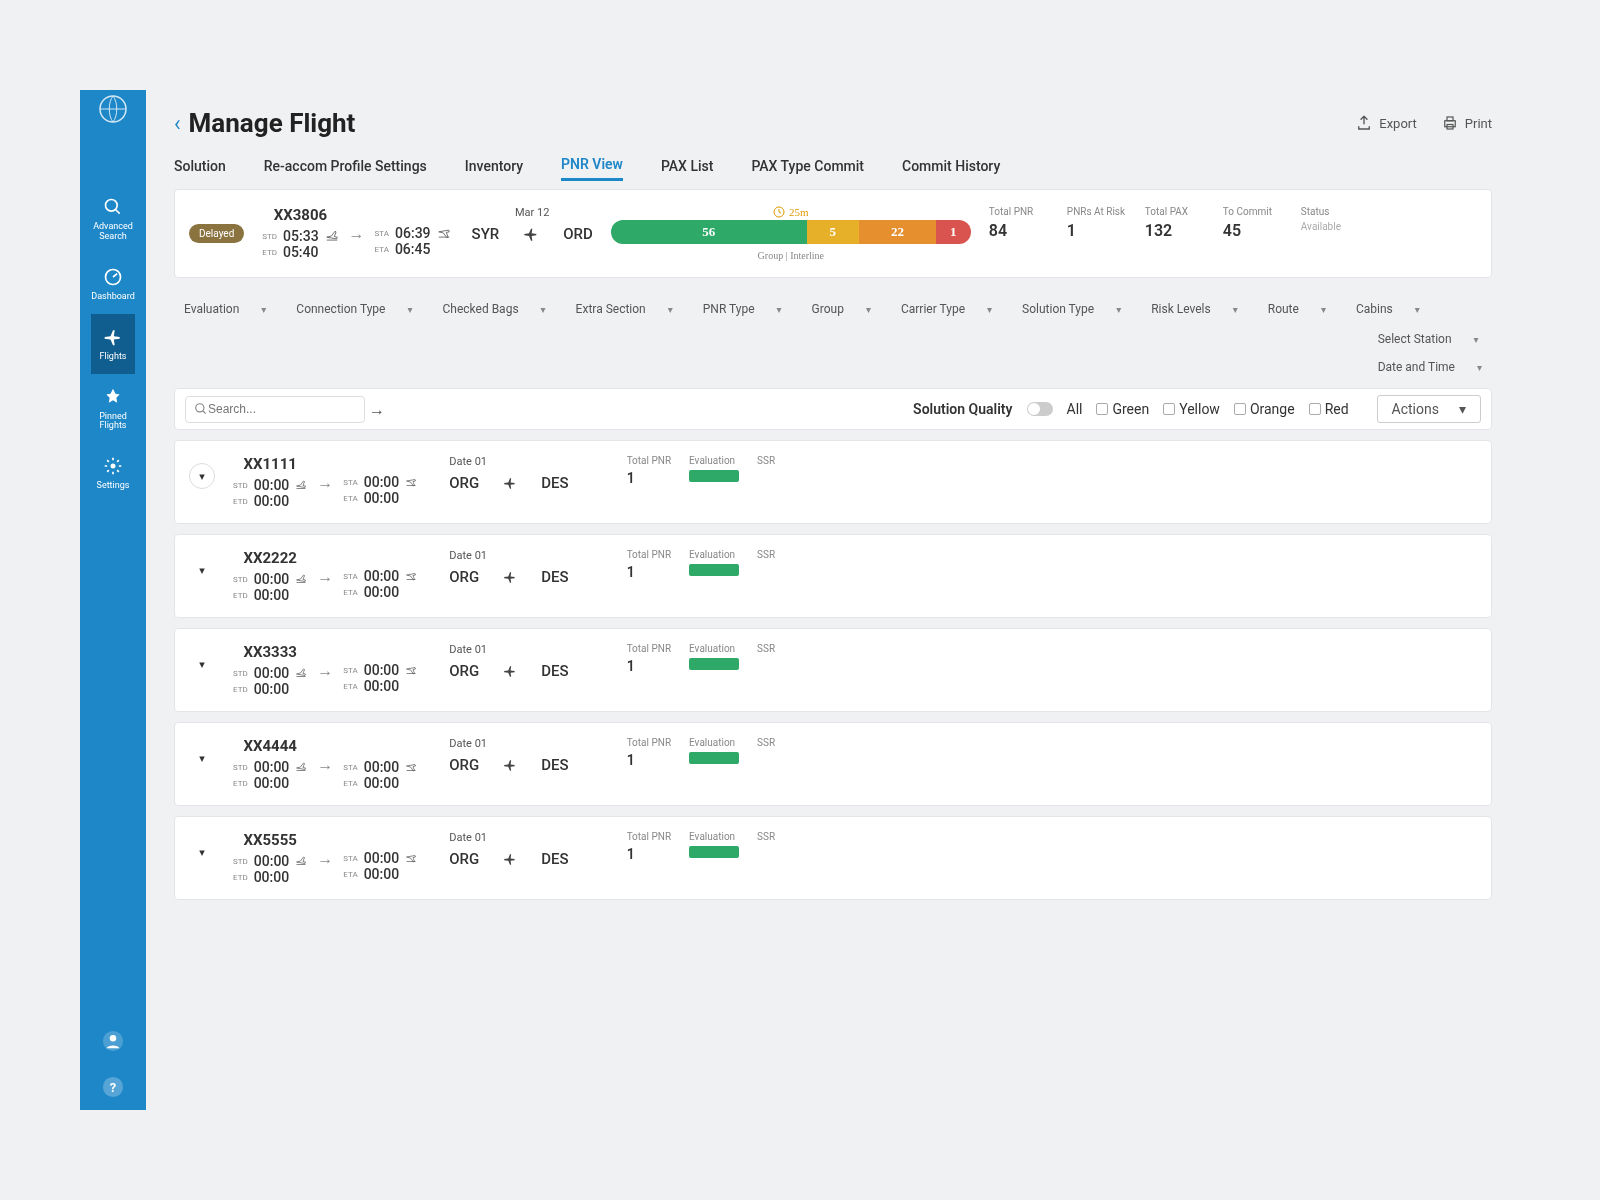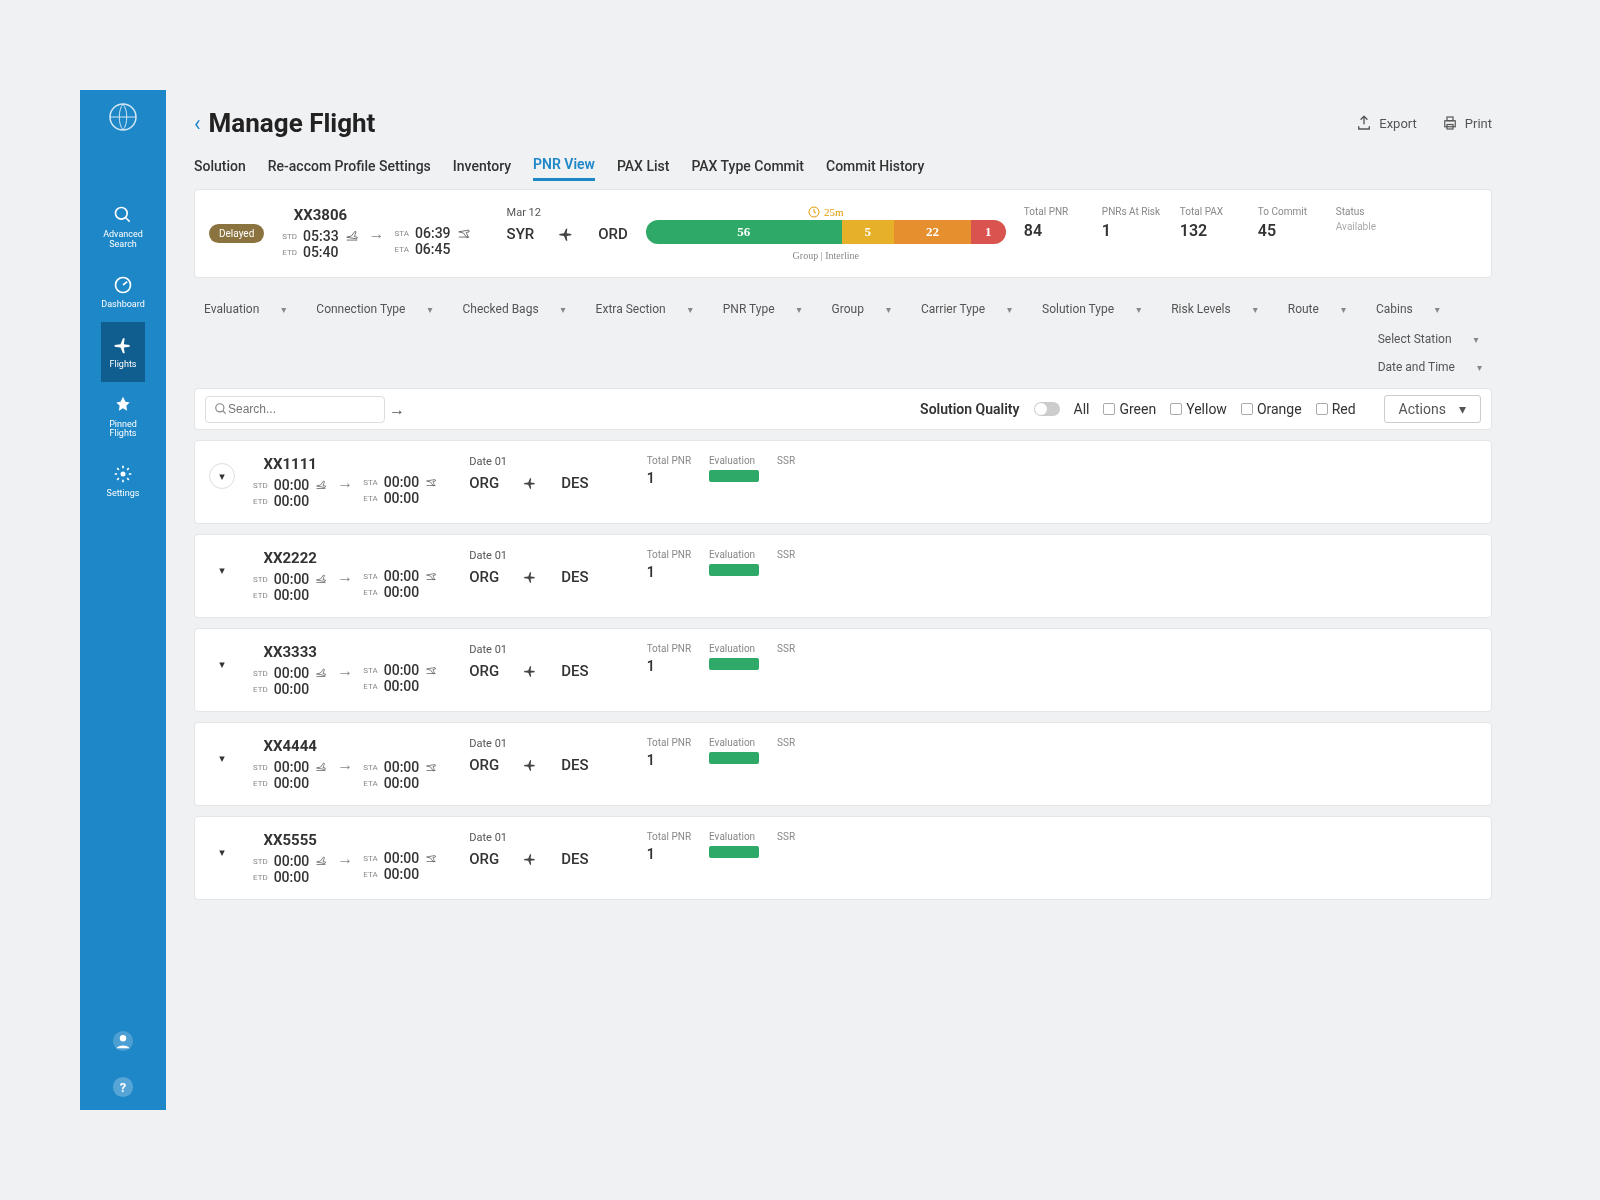--- a/index.html
+++ b/index.html
@@ -1,34 +1,34 @@
 <!DOCTYPE html>
 <html><head>
 <meta charset="utf-8">
 <style>
 * { box-sizing: border-box; margin: 0; padding: 0; }
 body { font-family: -apple-system, BlinkMacSystemFont, "Segoe UI", Roboto, Arial, sans-serif; background: #f0f1f3; color: #333; width: 1600px; height: 1200px; overflow: hidden; }
 .app { display: flex; width: 1600px; height: 1200px; padding: 90px 80px; }
-.sidebar { width: 86px; background: #1e87c8; display: flex; flex-direction: column; align-items: center; color: #fff; padding-top: 12px; }
+.sidebar { width: 66px; background: #1e87c8; display: flex; flex-direction: column; align-items: center; color: #fff; padding-top: 4px; }
 .sidebar .logo { width: 30px; height: 30px; margin-bottom: 60px; opacity: 0.8; }
 .sidebar .nav-item { display: flex; flex-direction: column; align-items: center; width: 100%; padding: 12px 0; font-size: 9px; cursor: pointer; text-align: center; }
 .sidebar .nav-item.active { background: #0f5e8f; }
 .sidebar .nav-item .nav-icon { width: 22px; height: 22px; margin-bottom: 4px; display: flex; align-items: center; justify-content: center; }
 .sidebar .nav-label { font-size: 9px; line-height: 1.1; }
 .sidebar .spacer { flex: 1; }
 .sidebar .bottom-icon { width: 26px; height: 26px; margin: 10px 0; display: flex; align-items:center; justify-content:center; cursor:pointer; }
 .main { flex: 1; background: #f0f1f3; padding: 18px 28px 0 28px; overflow: hidden; }
 .header-row { display: flex; align-items: center; justify-content: space-between; margin-bottom: 18px; }
 .title-wrap { display: flex; align-items: center; }
 .back-btn { color: #1e87c8; font-size: 22px; margin-right: 8px; cursor: pointer; }
 .page-title { font-size: 26px; font-weight: 700; color: #222; }
 .header-actions { display: flex; align-items: center; color: #555; font-size: 13px; }
 .header-action { display: flex; align-items: center; margin-left: 24px; cursor: pointer; }
 .header-action .ico { width: 18px; height: 18px; margin-right: 6px; }
-.tabs-row { display: flex; align-items: center; gap: 22px; font-size: 14px; color: #333; margin-bottom: 8px; }
+.tabs-row { display: flex; align-items: center; gap: 38px; font-size: 14px; color: #333; margin-bottom: 8px; }
 .tab { padding-bottom: 6px; cursor: pointer; font-weight: 500; }
 .tab.active { color: #1e87c8; border-bottom: 3px solid #1e87c8; font-weight: 600; }
 .subtabs-row { display: flex; gap: 22px; font-size: 13px; color: #333; margin-bottom: 14px; }
 .subtab { cursor: pointer; padding-bottom: 4px; }
 .subtab.active { color: #1e87c8; border-bottom: 2px solid #1e87c8; font-weight: 600; }
 .flight-card { background: #fff; border-radius: 4px; border:1px solid #e3e5e8; padding: 16px 14px; display: flex; align-items: stretch; gap: 18px; margin-bottom: 14px; }
 .status-pill { background: #8b7340; color: #fff; font-size: 10px; padding: 4px 10px; border-radius: 10px; align-self: flex-start; margin-top: 18px; }
 .time-block { display: flex; flex-direction: column; align-items: flex-start; font-size: 12px; }
 .fnum { font-size: 15px; font-weight: 700; margin-bottom: 4px; text-align:center; width:100%; }
 .trow { display: flex; align-items: center; gap: 6px; }
@@ -57,21 +57,21 @@
 .filters-right { margin-left:auto; display:flex; flex-direction:column; gap:6px; }
 .searchbar-row { background:#fff; border:1px solid #e3e5e8; border-radius:4px; display:flex; align-items:center; padding: 6px 10px; margin-bottom: 10px; }
 .search-wrap { display:flex; align-items:center; border:1px solid #ddd; border-radius:4px; padding:3px 8px; width:180px; }
 .search-wrap input { border:none; outline:none; font-size:12px; flex:1; background:transparent; }
 .search-go { margin-left:6px; color:#555; cursor:pointer; }
 .sq-wrap { margin-left:auto; display:flex; align-items:center; gap:14px; font-size:14px; color:#333; }
 .toggle { width:26px; height:14px; border-radius:7px; background:#ccc; position:relative; }
 .toggle::after { content:''; position:absolute; width:12px; height:12px; background:#fff; border-radius:50%; top:1px; left:1px; }
 .chk { display:flex; align-items:center; gap:4px; cursor:pointer; }
 .chk-box { width:12px; height:12px; border:1px solid #aaa; border-radius:2px; }
-.actions-dd { border:1px solid #ccc; border-radius:3px; padding:5px 14px; margin-left:14px; display:flex; align-items:center; gap:13px; cursor:pointer; color:#555;}
+.actions-dd { border:1px solid #ccc; border-radius:3px; padding:5px 14px; margin-left:14px; display:flex; align-items:center; gap:20px; cursor:pointer; color:#555;}
 .list-row { background:#fff; border:1px solid #e3e5e8; border-radius:4px; padding: 14px 14px; display:flex; align-items:flex-start; gap:18px; margin-bottom:10px; }
 .expand-btn { width:26px; height:26px; border-radius:50%; background:#fff; border:1px solid #ddd; display:flex; align-items:center; justify-content:center; cursor:pointer; font-size:11px; color:#333; margin-top:8px;}
 .expand-btn.plain { border:none; }
 .col-label { font-size:10px; color:#888; margin-bottom:4px; }
 .col-val { font-size:14px; font-weight:600; }
 .eval-bar { width:50px; height:12px; background:#2ea968; border-radius:2px; margin-top:4px;}
 svg { display:block; }
 </style>
 </head>
 <body>
@@ -214,21 +214,21 @@
                   <path d="M3 19h18M3 10l8 2 6 8 2-1-3-8 5-1-1-3-17 3z" stroke="#555" stroke-width="1.4" fill="none"></path>
                 </svg>
               </span>
             </div>
           <div class="trow">
               <span class="tlabel">ETA</span>
               <span class="tval">06:45</span>
             </div>
         </div>
       </div>
-      <div class="route-block" style="margin-left:18px;">
+      <div class="route-block" style="margin-left:3px;align-items:center;">
         <span class="date-sm">Mar 12</span>
         <div class="route-line">
           <span>SYR</span>
           <span>
               <svg width="16" height="16" viewBox="0 0 24 24">
                 <path d="M2 12l7-1 3-7h2l-1 7 7 1v2l-7 1 1 7h-2l-3-7-7-1z" fill="#444"></path>
               </svg>
             </span>
           <span>ORD</span>
         </div>

